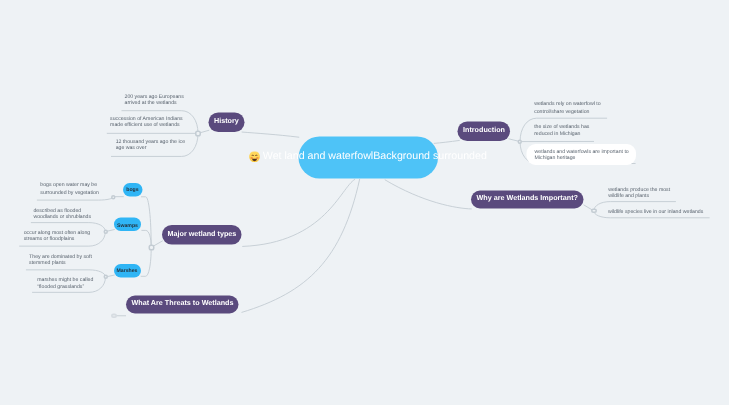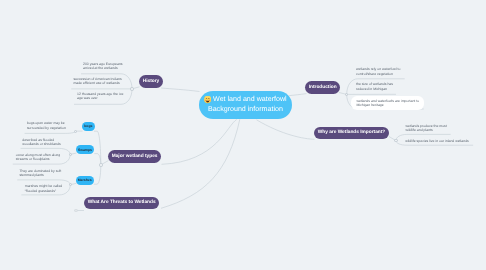--- a/index.html
+++ b/index.html
@@ -6,21 +6,21 @@
   html,body{margin:0;padding:0;}
   body{width:486px;height:270px;overflow:hidden;background:#eef2f5;
        font-family:"Liberation Sans",sans-serif;
        -webkit-font-smoothing:antialiased;text-rendering:geometricPrecision;}
   #stage{position:relative;width:486px;height:270px;}
   svg#links{position:absolute;left:0;top:0;width:486px;height:270px;}
   svg#links path{fill:none;stroke:#c3ccd3;stroke-width:.6;}
   .node{position:absolute;box-sizing:border-box;display:flex;align-items:center;
         justify-content:center;white-space:nowrap;}
   .central{background:#4ec3f7;color:#fff;border-radius:14px;text-align:center;
-           font-size:7.1px;line-height:9.6px;flex-direction:column;}
+           font-size:7.1px;line-height:9.6px;flex-direction:row;}
   .main{background:#5a4a7d;color:#fff;border-radius:9px;font-size:4.8px;
         font-weight:bold;padding:0 3.7px;}
   .sub{background:#2fb5f5;color:#24323c;border-radius:5px;font-size:3.45px;
        font-weight:bold;padding:0 2.2px;}
   .leaf{position:absolute;font-size:3.46px;color:#59636e;line-height:4.45px;}
   .leaf div{white-space:nowrap;}
   .leafbox{position:absolute;background:#fff;border-radius:6px;}
   .dot{position:absolute;width:3.4px;height:3.4px;border-radius:50%;
        background:#eef2f5;border:.6px solid #c3ccd3;box-sizing:border-box;}
   .dot.collapsed{background:#e2e7ea;border-color:#d6dce1;}
@@ -83,21 +83,21 @@
           <circle cx="18" cy="15" r="17" fill="#ffd960" opacity=".85"></circle>
           <ellipse cx="8.5" cy="21" rx="4.3" ry="3" fill="#f2873a" opacity=".85"></ellipse>
           <ellipse cx="27.5" cy="21" rx="4.3" ry="3" fill="#f2873a" opacity=".85"></ellipse>
           <path d="M10 23.5h16a8 8 0 0 1-16 0z" fill="#55301c"></path>
           <path d="M9 13.5c1.6-2.4 5-2.4 6.6 0" stroke="#55301c" stroke-width="2.4" fill="none" stroke-linecap="round"></path>
           <path d="M20.4 13.5c1.6-2.4 5-2.4 6.6 0" stroke="#55301c" stroke-width="2.4" fill="none" stroke-linecap="round"></path>
         </svg>
       </span>
       <span>Wet land and waterfowl</span>
     </div>
-    <div>Background information</div>
+    <div>Background surrounded</div>
   </div>
 
   <div class="node main" style="left:139px;top:75px;height:12.5px;">
     <span>History</span>
   </div>
 
   <div class="node main" style="left:305px;top:81px;height:12.5px;">
     <span>Introduction</span>
   </div>
 

